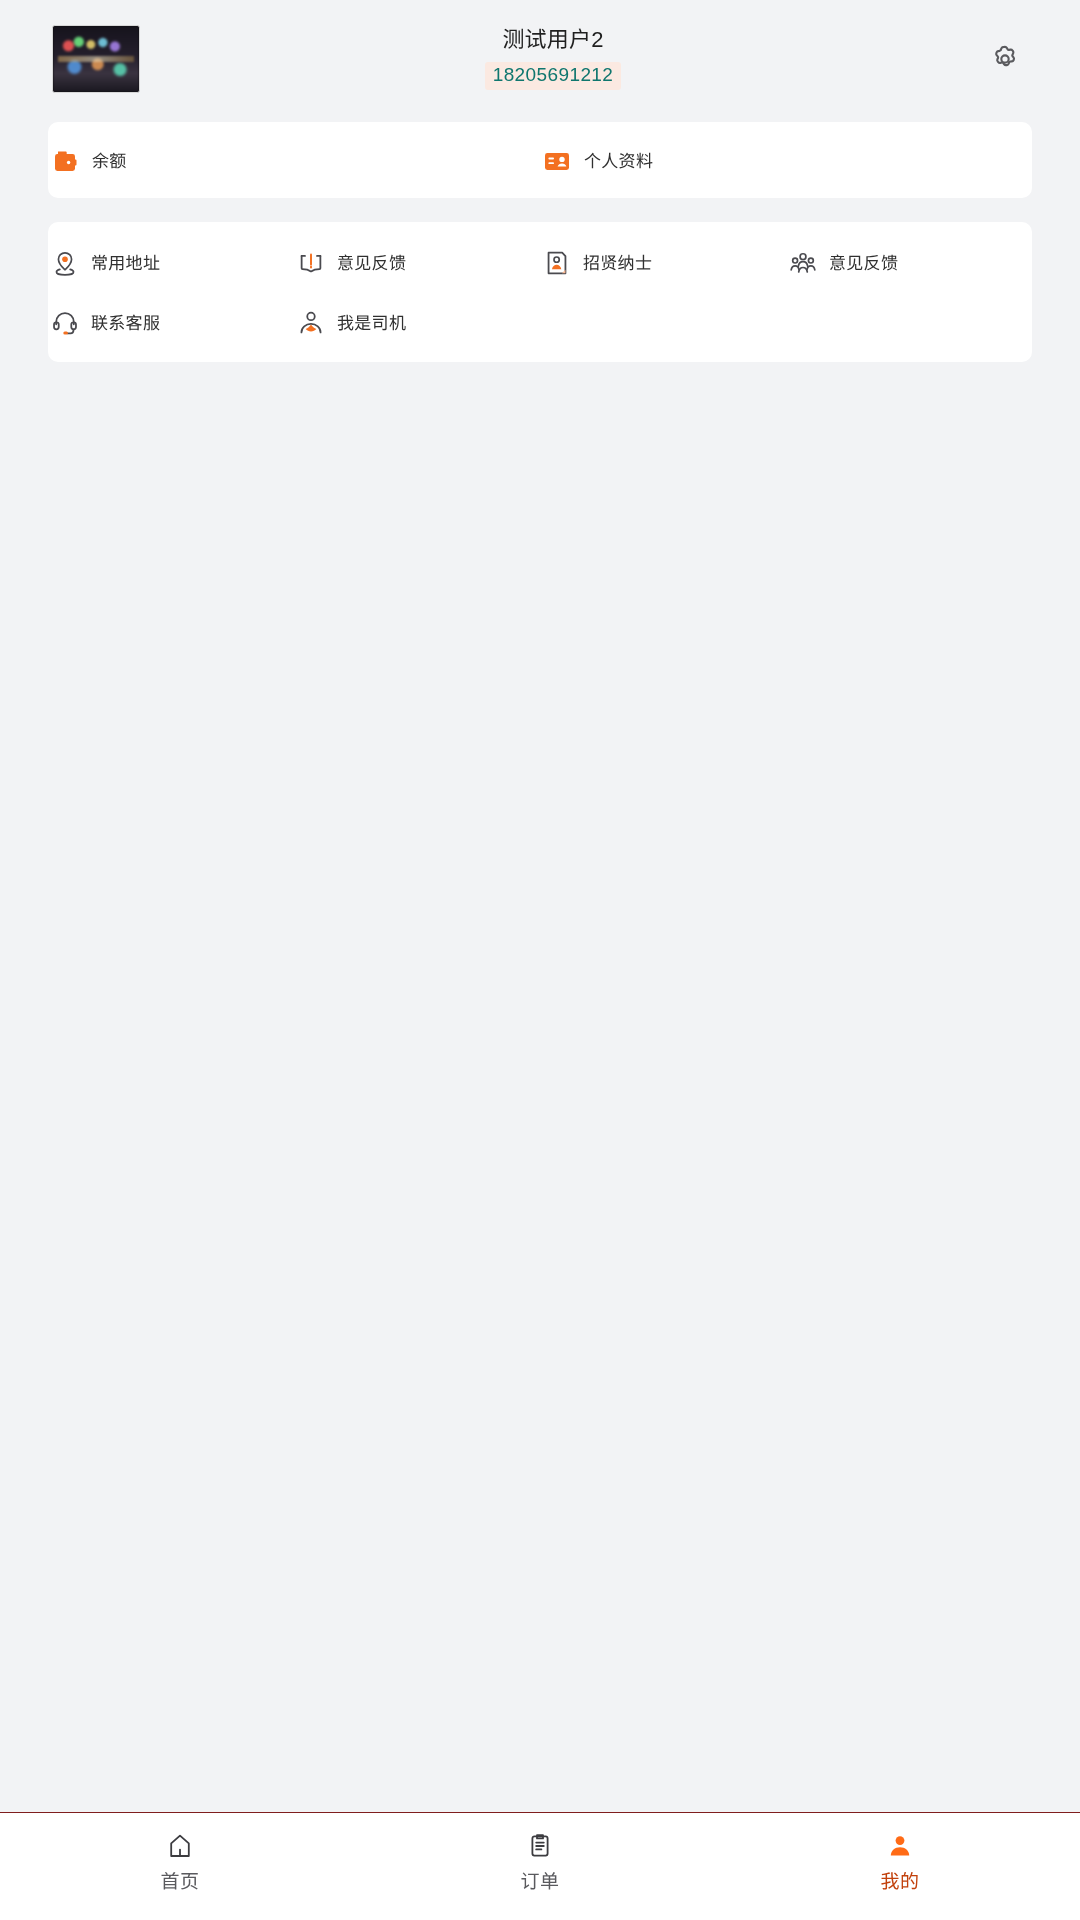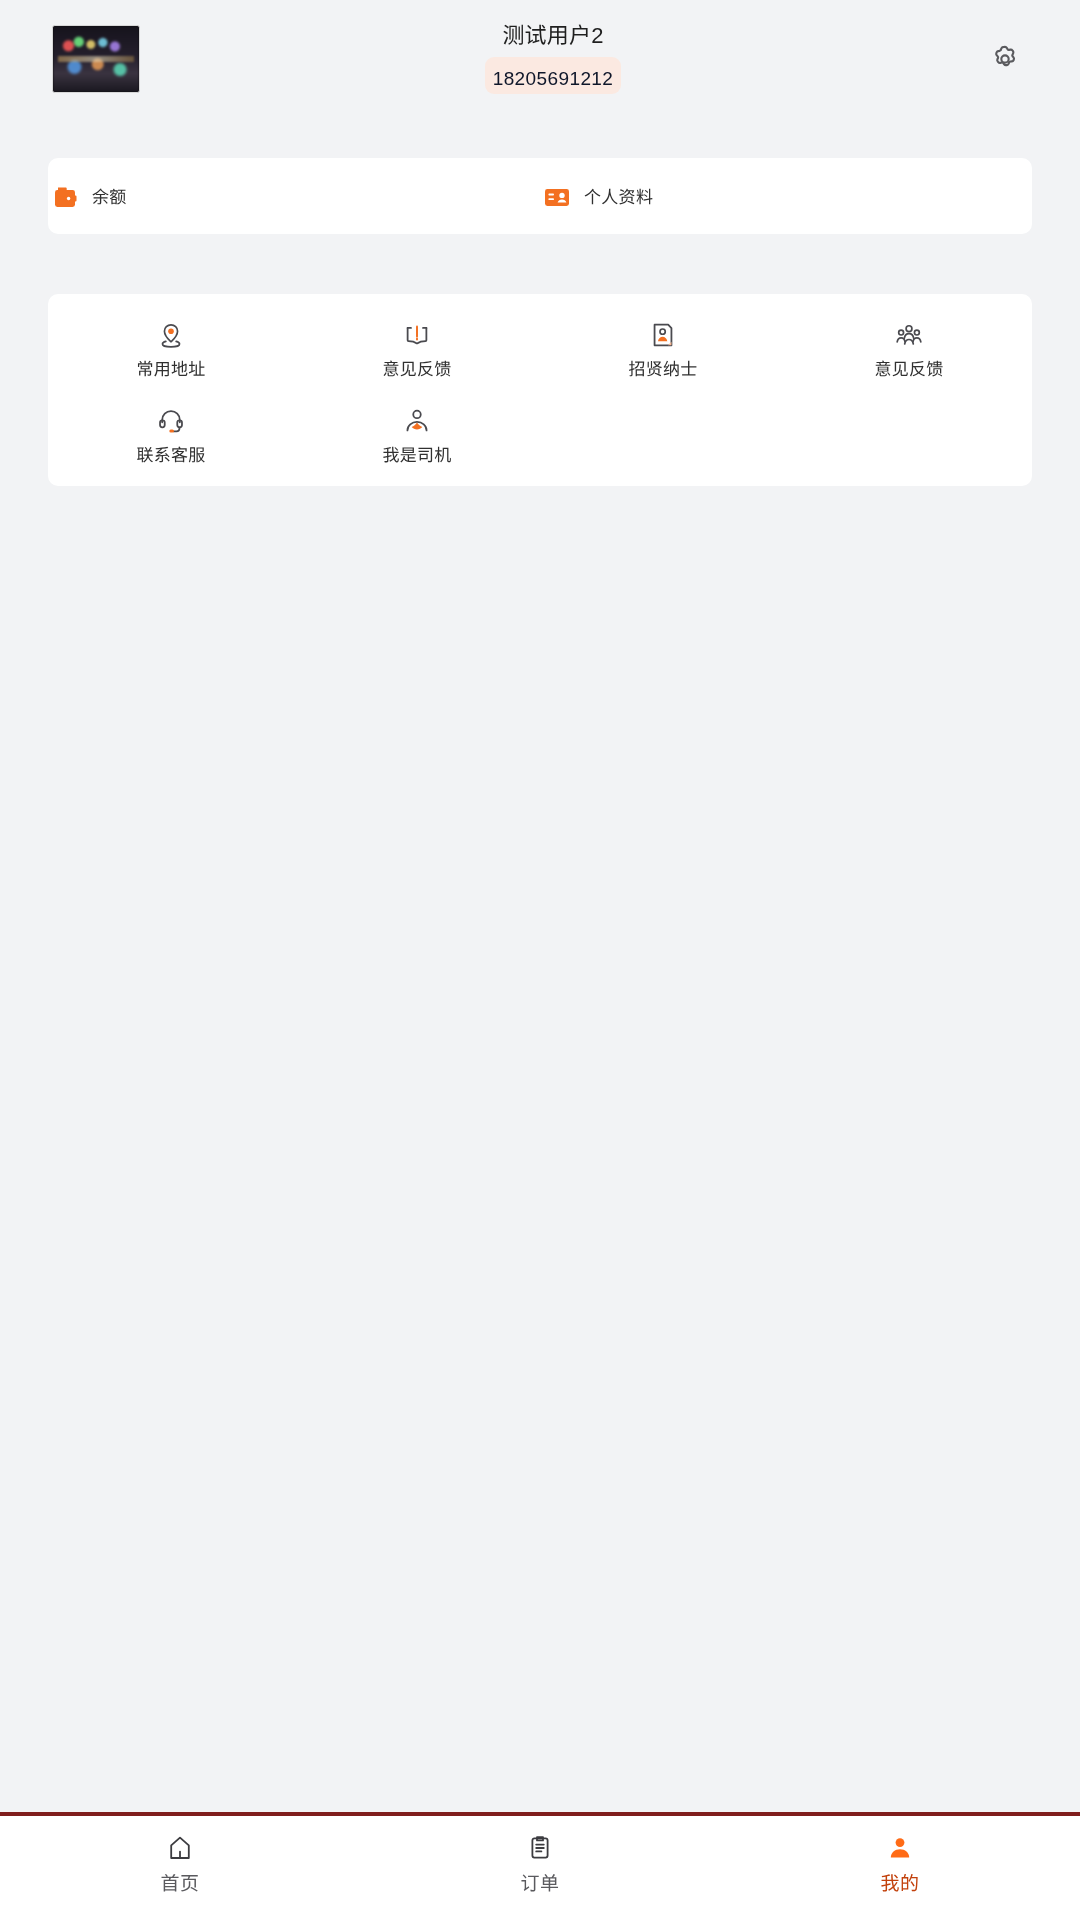--- a/index.html
+++ b/index.html
@@ -18,21 +18,20 @@
   }
 
   
   .page {
     width: 1080px;
     height: 1920px;
     background: #f2f3f5;
     display: flex;
     flex-direction: column;
     position: relative;
-    gap: 36px;
   }
 
   
   .profile-header {
     height: 118px;
     display: flex;
     align-items: center;
     padding: 0 46px 0 52px;
     background: #f2f3f5;
     flex: 0 0 auto;
@@ -86,24 +85,24 @@
 
   .profile-name {
     font-size: 22px;
     color: #1f1f1f;
     line-height: 1.1;
     letter-spacing: .2px;
   }
 
   .profile-phone {
     font-size: 19px;
-    color: #0f172a;
+    color: #0f766e;
     background: #fbe9e1;
-    padding: 12px 8px 4px;
-    border-radius: 9px;
+    padding: 3px 8px 4px;
+    border-radius: 3px;
     line-height: 1.1;
     letter-spacing: .4px;
   }
 
   .settings-btn {
     width: 58px;
     height: 58px;
     display: flex;
     align-items: center;
     justify-content: center;
@@ -159,21 +158,21 @@
 
   
   .menu-grid {
     display: grid;
     grid-template-columns: repeat(4, 1fr);
     row-gap: 26px;
   }
 
   .menu-item {
     display: flex;
-    flex-direction: column;
+    flex-direction: row;
     align-items: center;
     gap: 9px;
     cursor: pointer;
   }
 
   .menu-icon {
     width: 34px;
     height: 34px;
     display: flex;
     align-items: center;
@@ -189,21 +188,21 @@
   }
 
   
   .spacer { flex: 1 1 auto; }
 
   
   .tabbar {
     flex: 0 0 auto;
     height: 108px;
     background: #ffffff;
-    border-top: 4px solid #7f1d1d;
+    border-top: 1px solid #7f1d1d;
     display: flex;
     align-items: center;
     padding-bottom: 12px;
   }
 
   .tab {
     flex: 1 1 0;
     display: flex;
     flex-direction: column;
     align-items: center;

